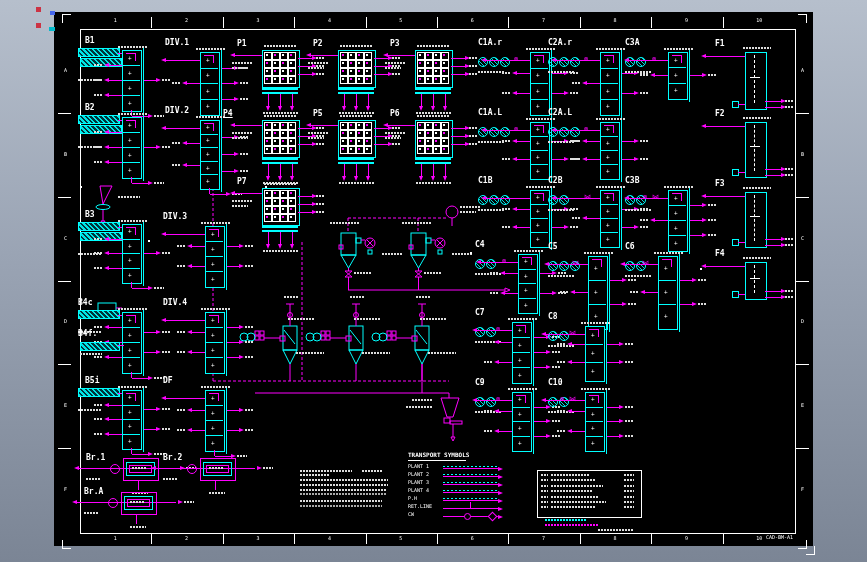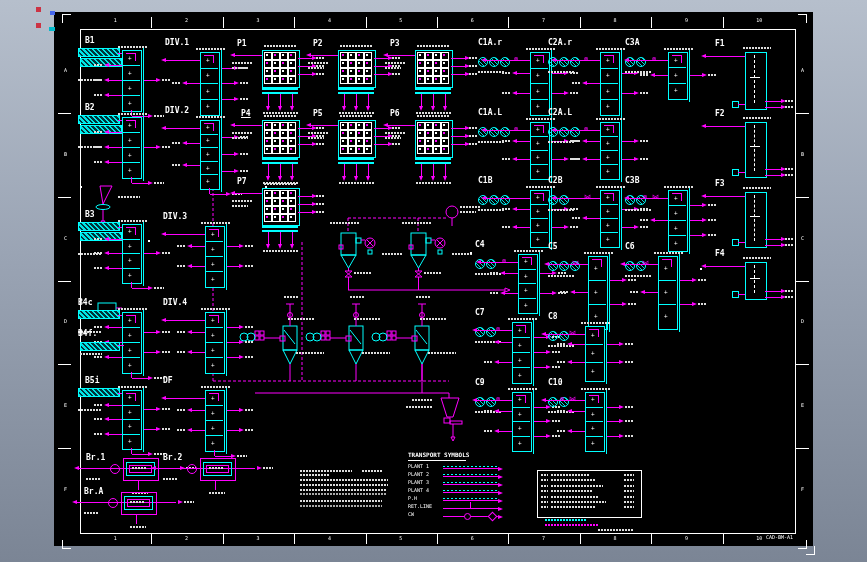--- a/index.html
+++ b/index.html
@@ -1153,21 +1153,21 @@
     <div class="mt" style="left: 469px; top: 73px; width: 8px; height: 2px;"></div>
     <div class="vline" style="left: 421px; top: 94px; width: 1px; height: 12px;"></div>
     <div class="tri-d" style="left: 419px; top: 106px;"></div>
     <div class="mt" style="left: 416px; top: 112px; width: 12px; height: 2px;"></div>
     <div class="vline" style="left: 433px; top: 94px; width: 1px; height: 12px;"></div>
     <div class="tri-d" style="left: 431px; top: 106px;"></div>
     <div class="mt" style="left: 428px; top: 112px; width: 12px; height: 2px;"></div>
     <div class="vline" style="left: 445px; top: 94px; width: 1px; height: 12px;"></div>
     <div class="tri-d" style="left: 443px; top: 106px;"></div>
     <div class="mt" style="left: 440px; top: 112px; width: 12px; height: 2px;"></div>
-    <div class="lbl" style="left: 241px; top: 110px; text-decoration: underline;">P4</div>
+    <div class="lbl" style="left: 223px; top: 110px; text-decoration: underline;">P4</div>
     <div class="mt" style="left: 264px; top: 115px; width: 32px; height: 2px;"></div>
     <div class="ubox" style="left: 262px; top: 120px; width: 36px; height: 36px;"></div>
     <div class="cell" style="left: 264px; top: 122px; width: 6px; height: 6px;"></div>
     <div class="dot" style="left: 266px; top: 124px; width: 2px; height: 2px; background: rgb(255, 0, 255);"></div>
     <div class="cell" style="left: 272px; top: 122px; width: 6px; height: 6px;"></div>
     <div class="dot" style="left: 274px; top: 124px; width: 2px; height: 2px; background: rgb(255, 255, 255);"></div>
     <div class="cell" style="left: 280px; top: 122px; width: 6px; height: 6px;"></div>
     <div class="dot" style="left: 282px; top: 124px; width: 2px; height: 2px; background: rgb(255, 0, 255);"></div>
     <div class="cell" style="left: 288px; top: 122px; width: 6px; height: 6px;"></div>
     <div class="dot" style="left: 290px; top: 124px; width: 2px; height: 2px; background: rgb(255, 255, 255);"></div>

